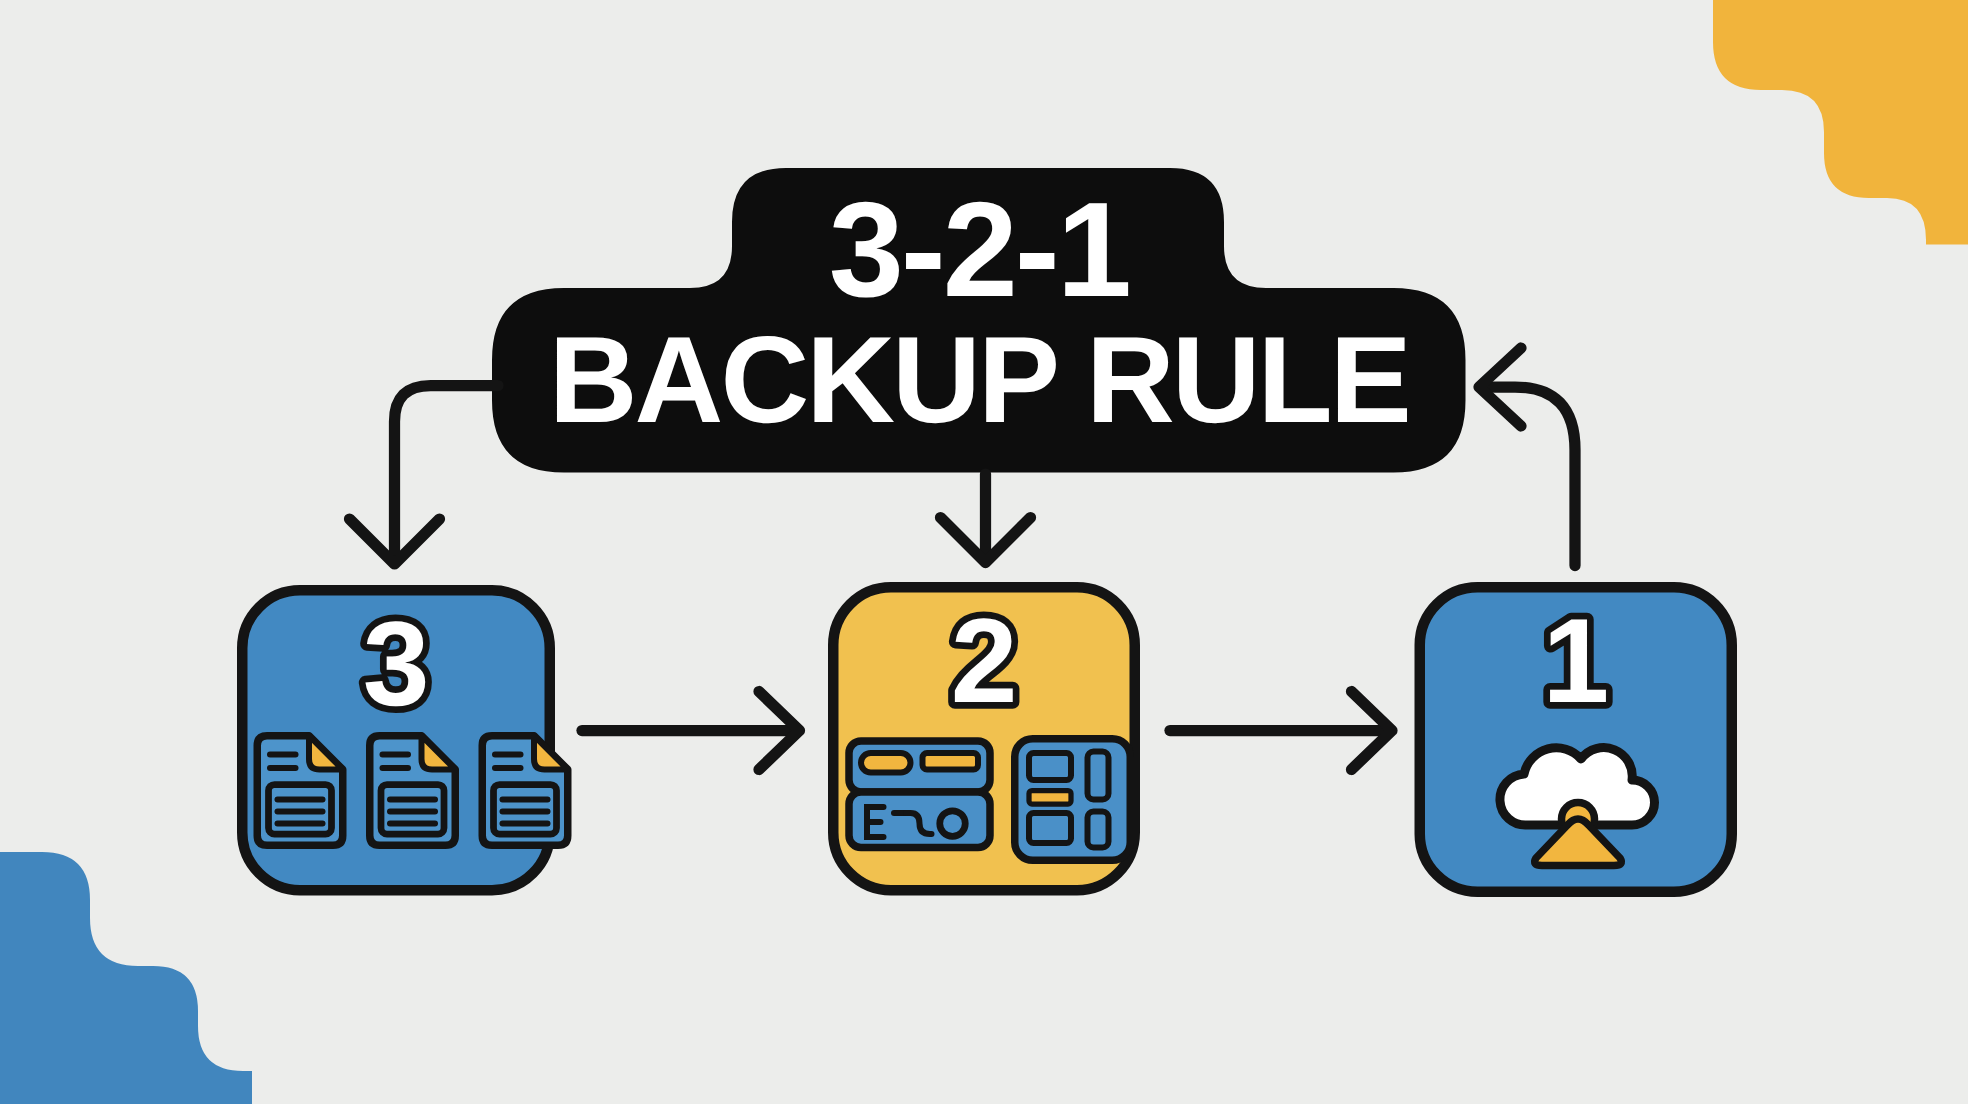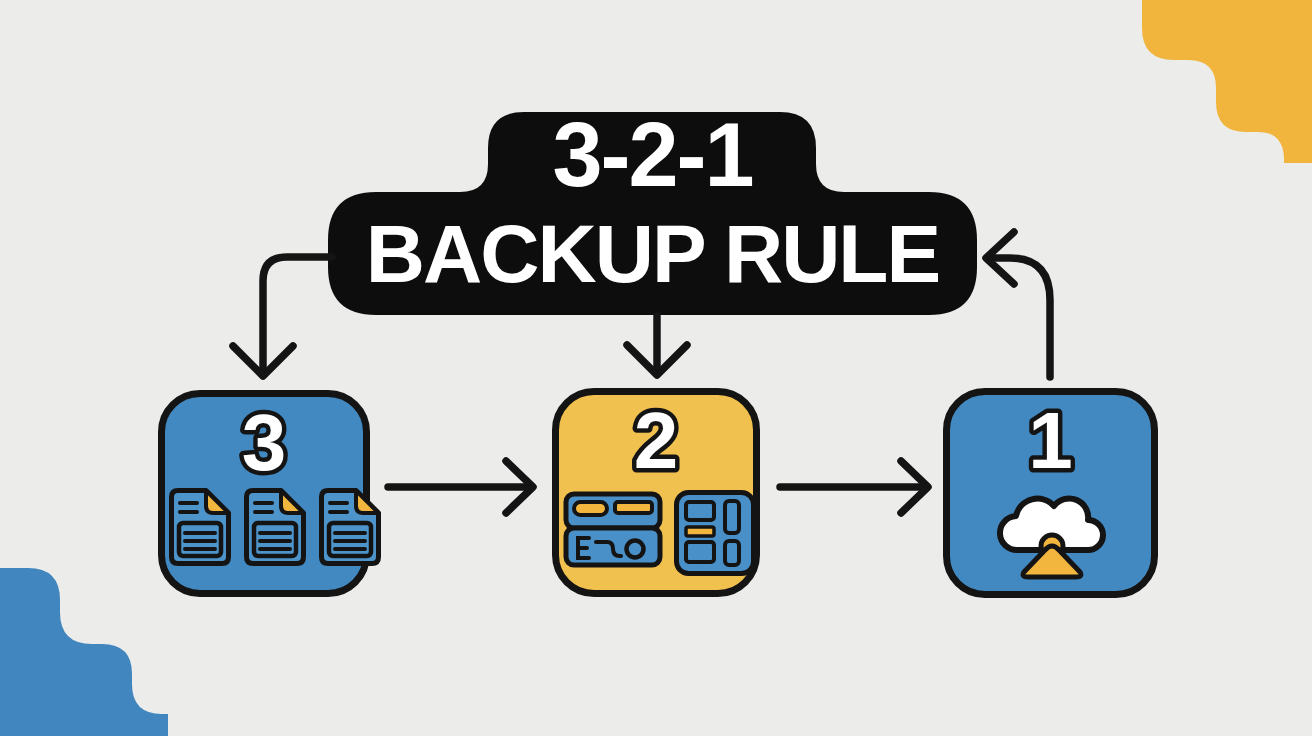--- a/index.html
+++ b/index.html
@@ -6,21 +6,21 @@
   .stage {
     position:relative; width:1312px; height:736px;
     background:var(--bg,#ECEDEB); overflow:hidden;
     font-family:"Liberation Sans","DejaVu Sans",sans-serif;
   }
   .abs { position:absolute; }
 
   
   .banner-text { position:absolute; left:320px; width:665px; text-align:center;
     color:var(--bannertext,#fff); font-weight:bold; }
-  .banner-line1 { top:110px; font-size:90px; line-height:90px; letter-spacing:-2px; }
+  .banner-line1 { top:122px; font-size:90px; line-height:90px; letter-spacing:-2px; }
   .banner-line2 { top:212px; font-size:82px; line-height:84px; letter-spacing:-2px; }
 
   
   .box { position:absolute; box-sizing:border-box;
     border:7px solid var(--outline,#131313); border-radius:42px; }
   .box-blue   { background:var(--blue,#4289C2); }
   .box-yellow { background:var(--yellow,#F1C14F); }
   .num-svg { position:absolute; left:0; top:0; width:100%; height:100px; overflow:visible; }
   .num-svg text {
     font-family:"Liberation Sans","DejaVu Sans",sans-serif; font-weight:bold; font-size:80px;

